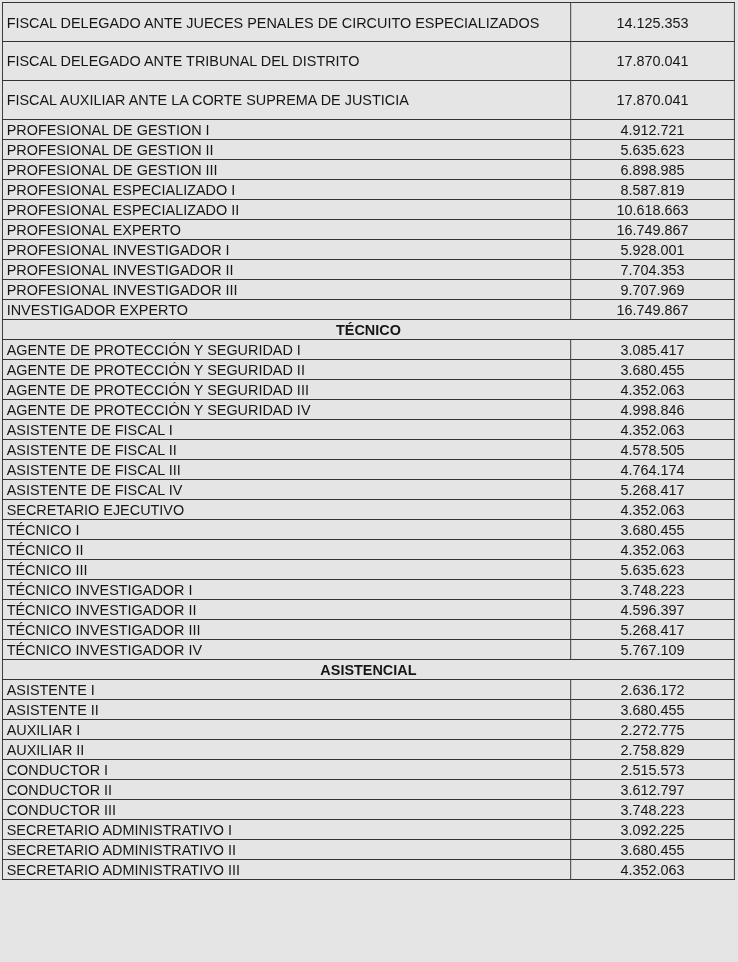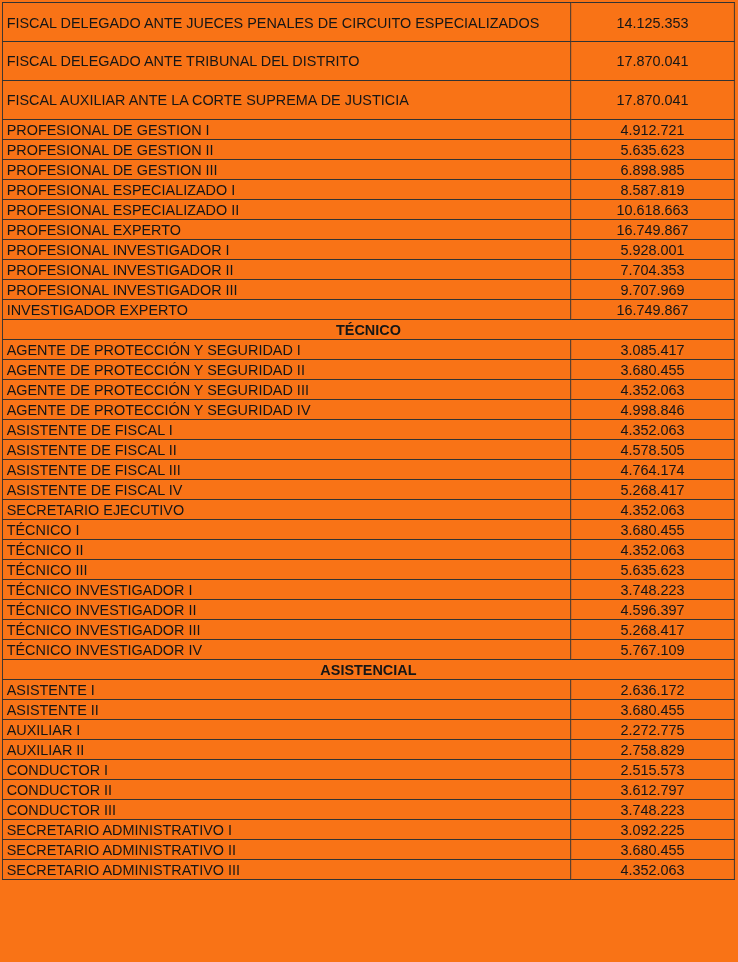--- a/index.html
+++ b/index.html
@@ -1,19 +1,19 @@
 <!DOCTYPE html>
 <html><head>
   <meta charset="utf-8">
   <style>
     html, body { margin: 0; padding: 0; background: #ffffff; }
     body { width: 738px; height: 962px; overflow: hidden; position: relative; }
     .page {
       position: absolute; left: 0; top: 0; width: 738px; height: 962px;
-      background: #f97316;
+      background: #e5e5e5;
     }
     table.salaries {
       position: absolute; left: 2px; top: 2px;
       width: 733px;
       border-collapse: collapse;
       font-family: "Liberation Sans", sans-serif;
       color: #161616;
       font-size: 15.5px;
       transform: scaleX(0.93);
       transform-origin: left top;

